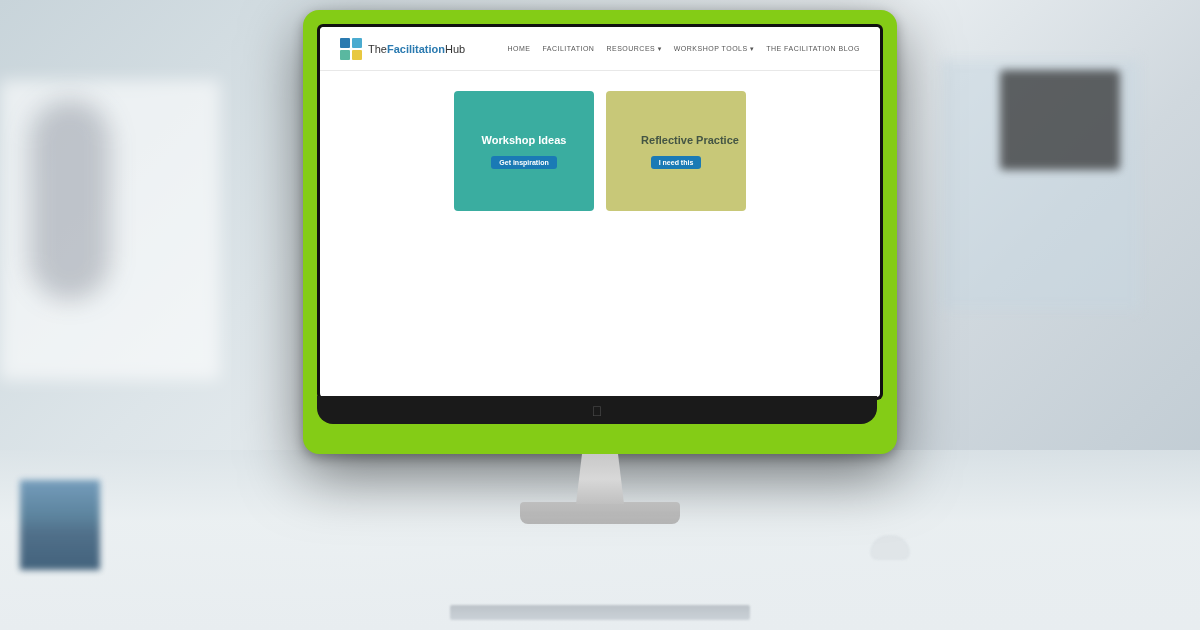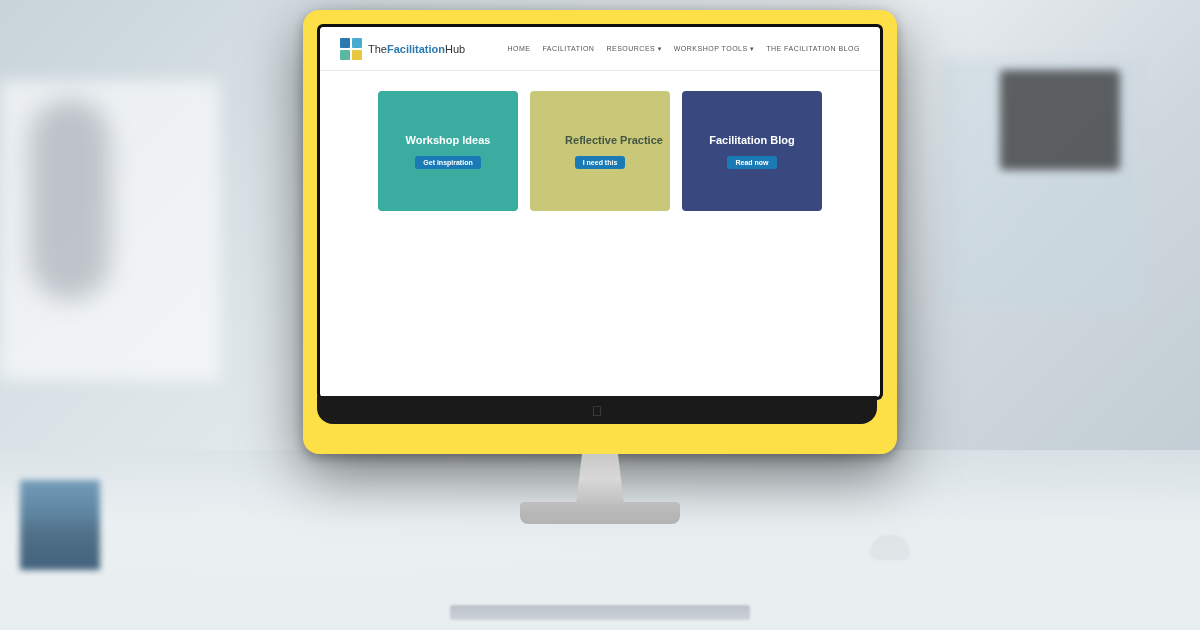--- a/index.html
+++ b/index.html
@@ -67,21 +67,21 @@
       left: 50%;
       top: 10px;
       transform: translateX(-50%);
       z-index: 10;
       display: flex;
       flex-direction: column;
       align-items: center;
     }
 
     .monitor-outer {
-      background: #fde047;
+      background: #84cc16;
       border-radius: 16px;
       padding: 14px 14px 30px 14px;
       box-shadow: 0 20px 60px rgba(0,0,0,0.5), 0 4px 12px rgba(0,0,0,0.3);
       position: relative;
     }
 
     .monitor-inner {
       background: #111;
       border-radius: 6px;
       padding: 3px;
@@ -379,24 +379,20 @@
             <div class="card card-1">
               <div class="card-title">Workshop Ideas</div>
               <button class="card-btn">Get inspiration</button>
             </div>
 
             <div class="card card-2">
               <div class="card-title">Reflective Practice</div>
               <button class="card-btn">I need this</button>
             </div>
 
-            <div class="card card-3">
-              <div class="card-title">Facilitation Blog</div>
-              <button class="card-btn">Read now</button>
-            </div>
 
           </div>
 
         </div>
 
       </div>
     </div>
 
     <div class="monitor-chin">
       <span class="monitor-apple-logo"></span>

